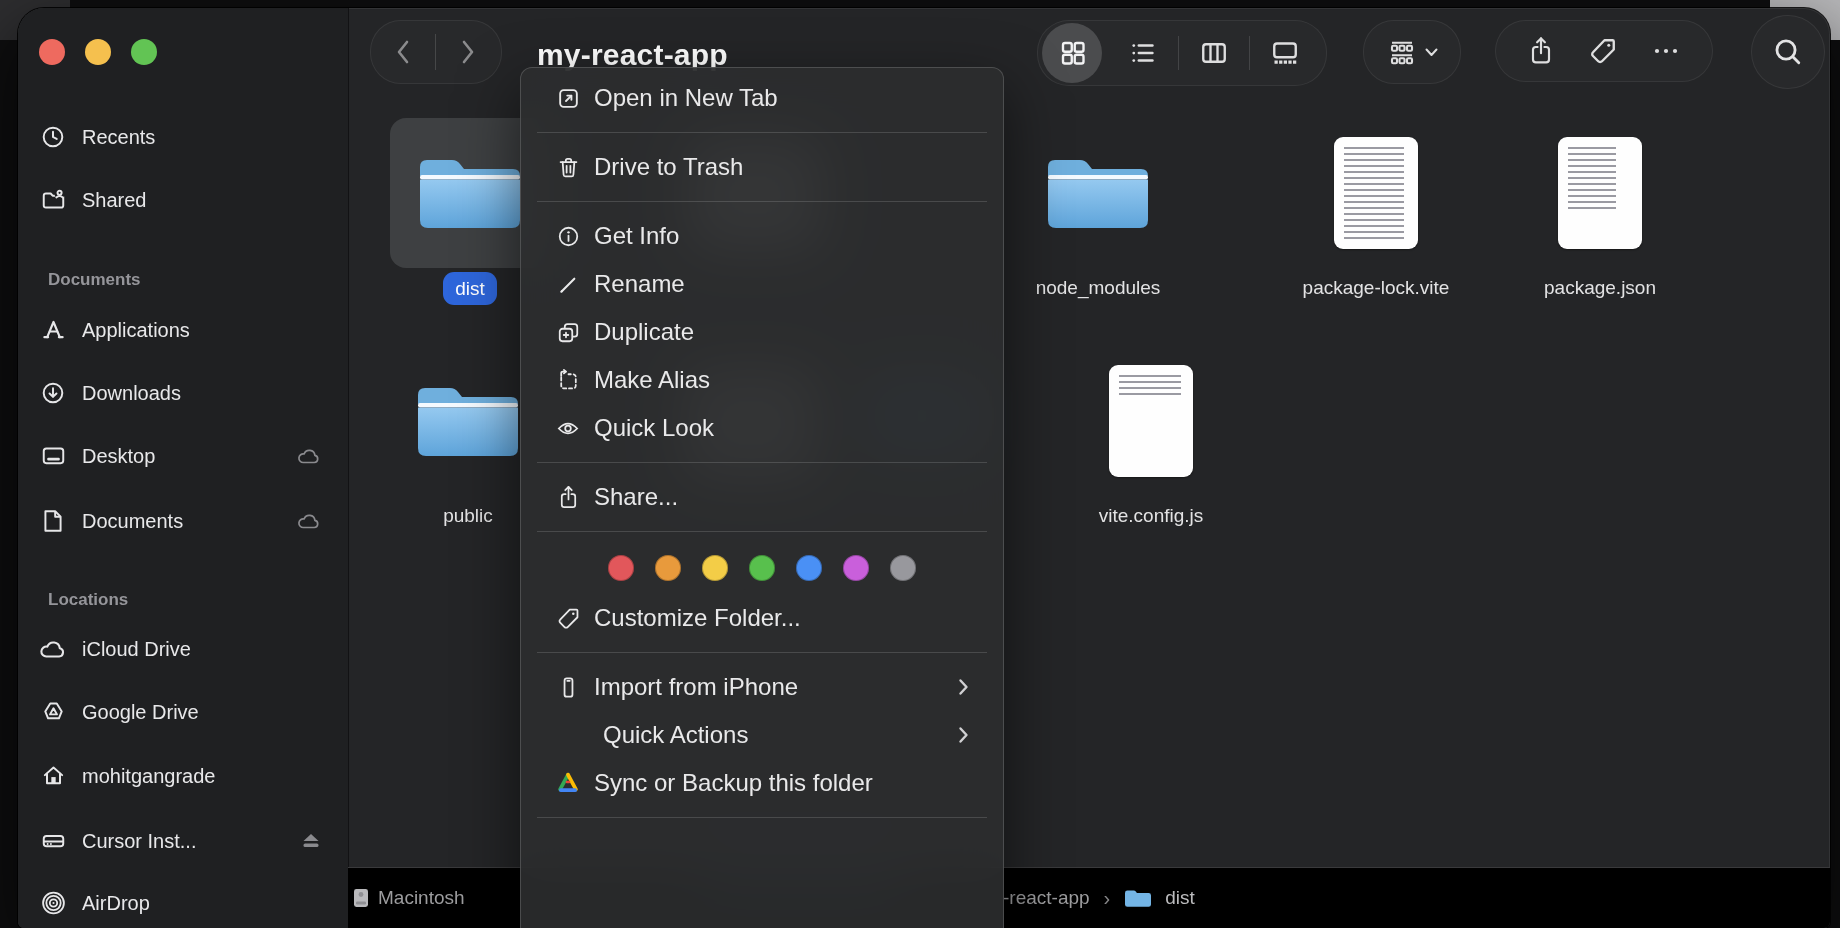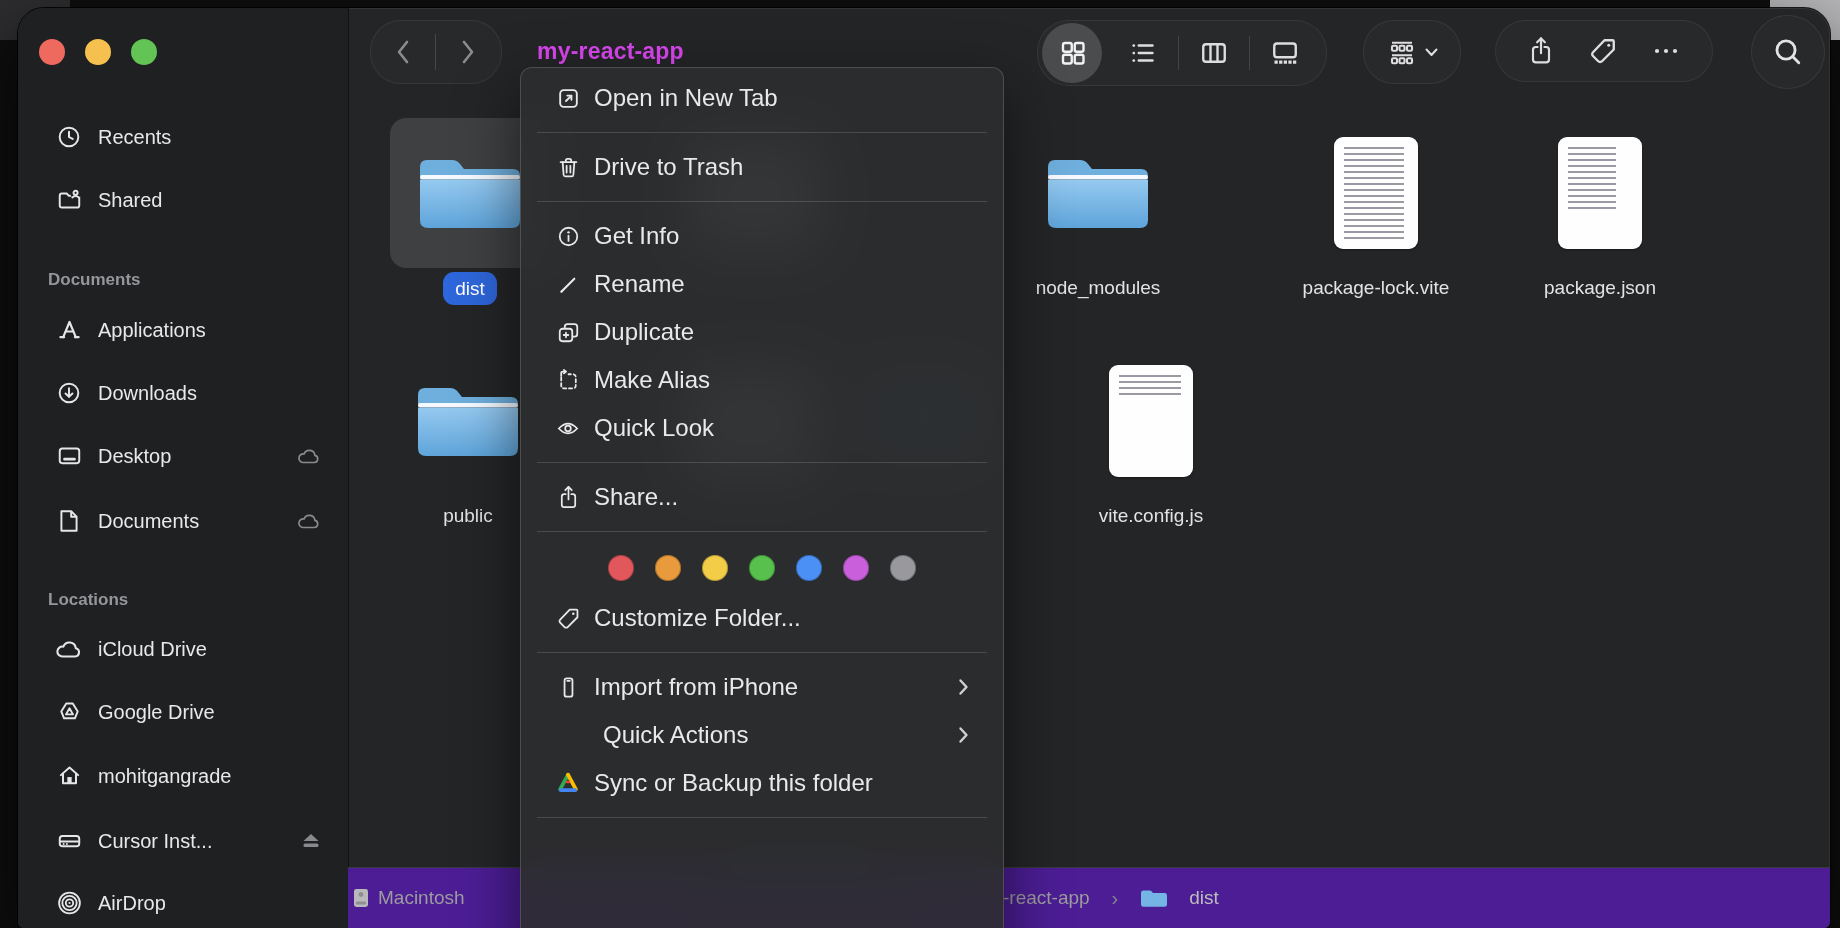--- a/index.html
+++ b/index.html
@@ -17,32 +17,32 @@
   
   .sidebar{position:absolute;left:0;top:0;width:330px;height:100%;background:#1f2022;
            border-right:1px solid #121214;}
   .traffic{position:absolute;top:31px;left:21px;display:flex;gap:20px;}
   .traffic span{width:26px;height:26px;border-radius:50%;display:block;}
   .tl-close{background:#ee6a5f;}
   .tl-min{background:#f5c04e;}
   .tl-zoom{background:#62c454;}
 
   .side-row{position:absolute;left:0;width:100%;height:44px;display:flex;align-items:center;
-            padding-left:36px;box-sizing:border-box;color:#e8e8ea;font-size:20px;}
+            padding-left:20px;box-sizing:border-box;color:#e8e8ea;font-size:20px;}
   .side-row .sicon{width:30px;display:flex;justify-content:center;margin-right:14px;flex:0 0 30px;}
   .side-row .trail{margin-left:auto;margin-right:26px;display:flex;}
   .side-head{position:absolute;left:30px;height:28px;color:#95959a;font-size:17px;font-weight:700;
              display:flex;align-items:center;}
 
   
   .nav-pill{position:absolute;left:352px;top:12px;width:130px;height:62px;border-radius:31px;
             border:1px solid rgba(255,255,255,.07);background:rgba(255,255,255,.02);display:flex;}
   .nav-btn{width:64px;display:flex;align-items:center;justify-content:center;}
   .nav-div{width:1px;height:36px;margin:auto 0;background:rgba(255,255,255,.14);}
-  .win-title{position:absolute;left:519px;top:30px;font-size:23px;font-weight:700;color:#d946ef;letter-spacing:.2px;}
+  .win-title{position:absolute;left:519px;top:30px;font-size:30px;font-weight:700;color:#ffffff;letter-spacing:.2px;}
 
   .view-pill{position:absolute;left:1019px;top:12px;width:288px;height:64px;border-radius:32px;
              border:1px solid rgba(255,255,255,.07);background:rgba(255,255,255,.02);
              display:flex;align-items:center;}
   .view-btn{width:70px;height:64px;display:flex;align-items:center;justify-content:center;position:relative;}
   .view-btn.selected::before{content:"";position:absolute;left:4px;top:2px;width:60px;height:60px;border-radius:50%;background:#4b4c4e;}
   .view-btn svg{position:relative;}
   .view-div{width:1px;height:34px;background:rgba(255,255,255,.13);}
 
   .group-pill{position:absolute;left:1345px;top:12px;width:96px;height:62px;border-radius:31px;
@@ -65,24 +65,24 @@
        box-shadow:0 1px 2px rgba(0,0,0,.4);}
   .doc::after{content:"";position:absolute;left:10px;right:26px;top:10px;
        background:repeating-linear-gradient(180deg,#9a9aa2 0 2px,transparent 2px 6px);}
   .doc.long::after{height:92px;right:14px;}
   .doc.mid::after{height:62px;}
   .doc.short::after{height:24px;right:12px;}
 
   .blob{position:absolute;filter:blur(16px);z-index:40;border-radius:12px;}
 
   
-  .statusbar{position:absolute;left:330px;right:0;bottom:0;height:60px;background:#4c1d95;
+  .statusbar{position:absolute;left:330px;right:0;bottom:0;height:60px;background:#000000;
              border-top:1px solid #3a3a3c;color:#9c9c9e;font-size:19px;}
   .crumb-left{position:absolute;left:4px;top:0;height:60px;display:flex;align-items:center;gap:8px;}
-  .crumb-right{position:absolute;left:655px;top:0;height:60px;display:flex;align-items:center;gap:22px;}
+  .crumb-right{position:absolute;left:655px;top:0;height:60px;display:flex;align-items:center;gap:14px;}
   .crumb-sep{color:#88888a;font-size:20px;}
   .crumb-current{color:#bcbcbe;}
 
   
   .context-menu{position:absolute;left:520px;top:67px;width:484px;height:900px;z-index:50;
             background:rgba(44,45,47,.9);backdrop-filter:blur(22px);-webkit-backdrop-filter:blur(22px);
             border-radius:12px;border:1px solid rgba(255,255,255,.16);box-sizing:border-box;
             box-shadow:0 22px 60px rgba(0,0,0,.55);padding:6px 0;}
   .mi{height:48px;margin:0 10px;padding:0 24px;display:flex;align-items:center;border-radius:7px;
       color:#e9e9ea;font-size:24px;}

